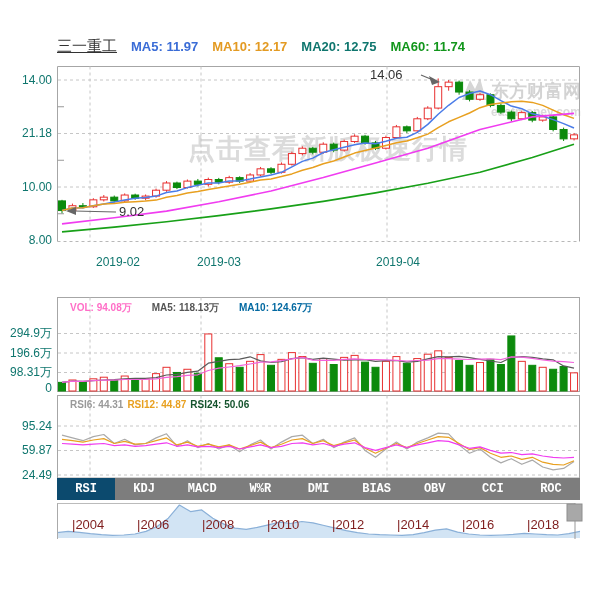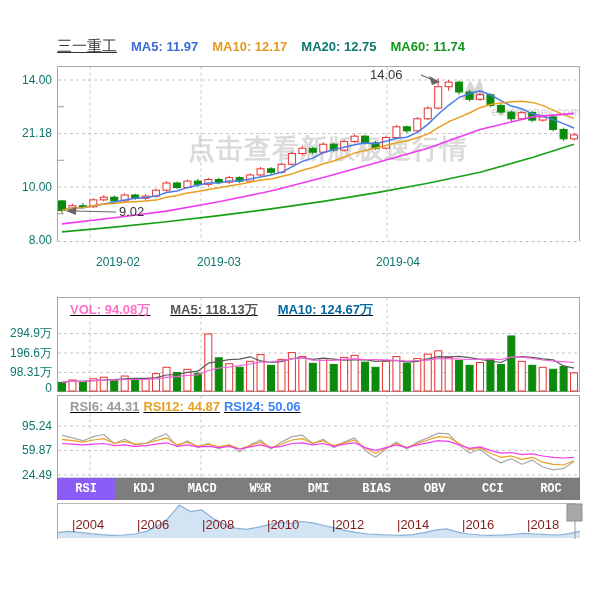--- a/index.html
+++ b/index.html
@@ -6,55 +6,56 @@
   .stage{position:relative;width:600px;height:600px;background:#fff;overflow:hidden;
          font-family:"Liberation Sans","DejaVu Sans",sans-serif;}
   .lbl{position:absolute;color:#0f766e;font-size:12px;line-height:16px;white-space:nowrap;}
   .ytick{left:0;width:52px;text-align:right;}
   .xtick{width:60px;text-align:center;margin-left:22px;}
   
   .hdr{position:absolute;left:57px;top:37px;display:flex;align-items:baseline;gap:14px;}
   .stock-name{font-size:15px;font-weight:normal;color:#333;text-decoration:underline;cursor:pointer;}
   .ma-lbl{font-size:13px;font-weight:bold;}
   
-  .pane-hdr{position:absolute;display:flex;gap:20px;font-size:13px;font-weight:bold;text-decoration:underline;}
+  .pane-hdr{position:absolute;display:flex;gap:20px;font-size:10px;font-weight:bold;}
   
   .wm-center{position:absolute;left:188px;top:131px;font-size:27px;font-weight:bold;
              color:#dbdbdb;letter-spacing:1px;cursor:pointer;}
   .wm-brand{position:absolute;left:461px;top:77px;width:130px;}
   .wm-brand-row{display:flex;align-items:center;gap:4px;}
   .wm-brand-title{font-size:18px;font-weight:bold;color:#d3d3d3;white-space:nowrap;}
   .wm-brand-sub{font-size:12px;font-weight:bold;color:#dadada;margin:0 0 0 30px;}
   
   .anno{position:absolute;font-size:13px;color:#333;}
   
   .tabbar{position:absolute;left:57px;top:478px;width:523px;height:22px;background:#7d7d7d;
           display:flex;}
   .tab{flex:1;display:flex;align-items:center;justify-content:center;color:#fff;
        font-family:"Liberation Mono","DejaVu Sans Mono",monospace;font-size:12px;
        font-weight:bold;cursor:pointer;}
-  .tab.sel{background:#8b5cf6;}
+  .tab.sel{background:#0c4a6e;}
   .yearlbl{position:absolute;top:517px;font-size:13px;color:#7f1d1d;}
   svg.cv{position:absolute;left:0;top:0;z-index:2;}
   .txt{position:absolute;z-index:3;}
   .wm{z-index:1;}
 </style>
 </head>
 <body>
 
 <div class="stage">
 
   <div class="wm wm-center">点击查看新版极速行情</div>
   <div class="wm wm-brand">
     <div class="wm-brand-row">
       <span>
         <svg width="26" height="24" viewBox="0 0 26 24">
           <polygon points="1,23 9,3 14,12 19,1 25,23" fill="#d6d6d6"></polygon>
         </svg>
       </span>
+      <span class="wm-brand-title">东方财富网</span>
     </div>
     <div class="wm-brand-sub">eastmoney.com</div>
   </div>
 
   <svg class="cv" id="cv" width="600" height="600">
       <path d="M57.5,241.5 L57.5,66.5 L579.5,66.5 L579.5,241.5" fill="none" stroke="#a6a6a6"></path>
       <line x1="57.5" y1="241.5" x2="579.5" y2="241.5" stroke="#b8b8b8" stroke-dasharray="3,3"></line>
       <rect x="57.5" y="297.5" width="522" height="94" fill="none" stroke="#a6a6a6"></rect>
       <rect x="57.5" y="395.5" width="522" height="82.5" fill="none" stroke="#a6a6a6"></rect>
       <line x1="58" y1="80" x2="579" y2="80" stroke="#c6c6c6" stroke-dasharray="3,3"></line>
@@ -276,21 +277,21 @@
   </div>
 
   <div class="lbl ytick txt" style="top:325px">294.9万</div>
   <div class="lbl ytick txt" style="top:345px">196.6万</div>
   <div class="lbl ytick txt" style="top:364px">98.31万</div>
   <div class="lbl ytick txt" style="top:380px">0</div>
 
   <div class="pane-hdr txt" style="left:70px;top:399px;gap:4px">
     <span style="color: rgb(153, 153, 153);">RSI6: 44.31</span>
     <span style="color: rgb(232, 160, 32);">RSI12: 44.87</span>
-    <span style="color: #3b82f6;">RSI24: 50.06</span>
+    <span style="color: #14532d;">RSI24: 50.06</span>
   </div>
 
   <div class="lbl ytick txt" style="top:418px">95.24</div>
   <div class="lbl ytick txt" style="top:442px">59.87</div>
   <div class="lbl ytick txt" style="top:467px">24.49</div>
 
   <div class="tabbar txt" id="tab-bar">
       <div class="tab sel">RSI</div>
       <div class="tab">KDJ</div>
       <div class="tab">MACD</div>

